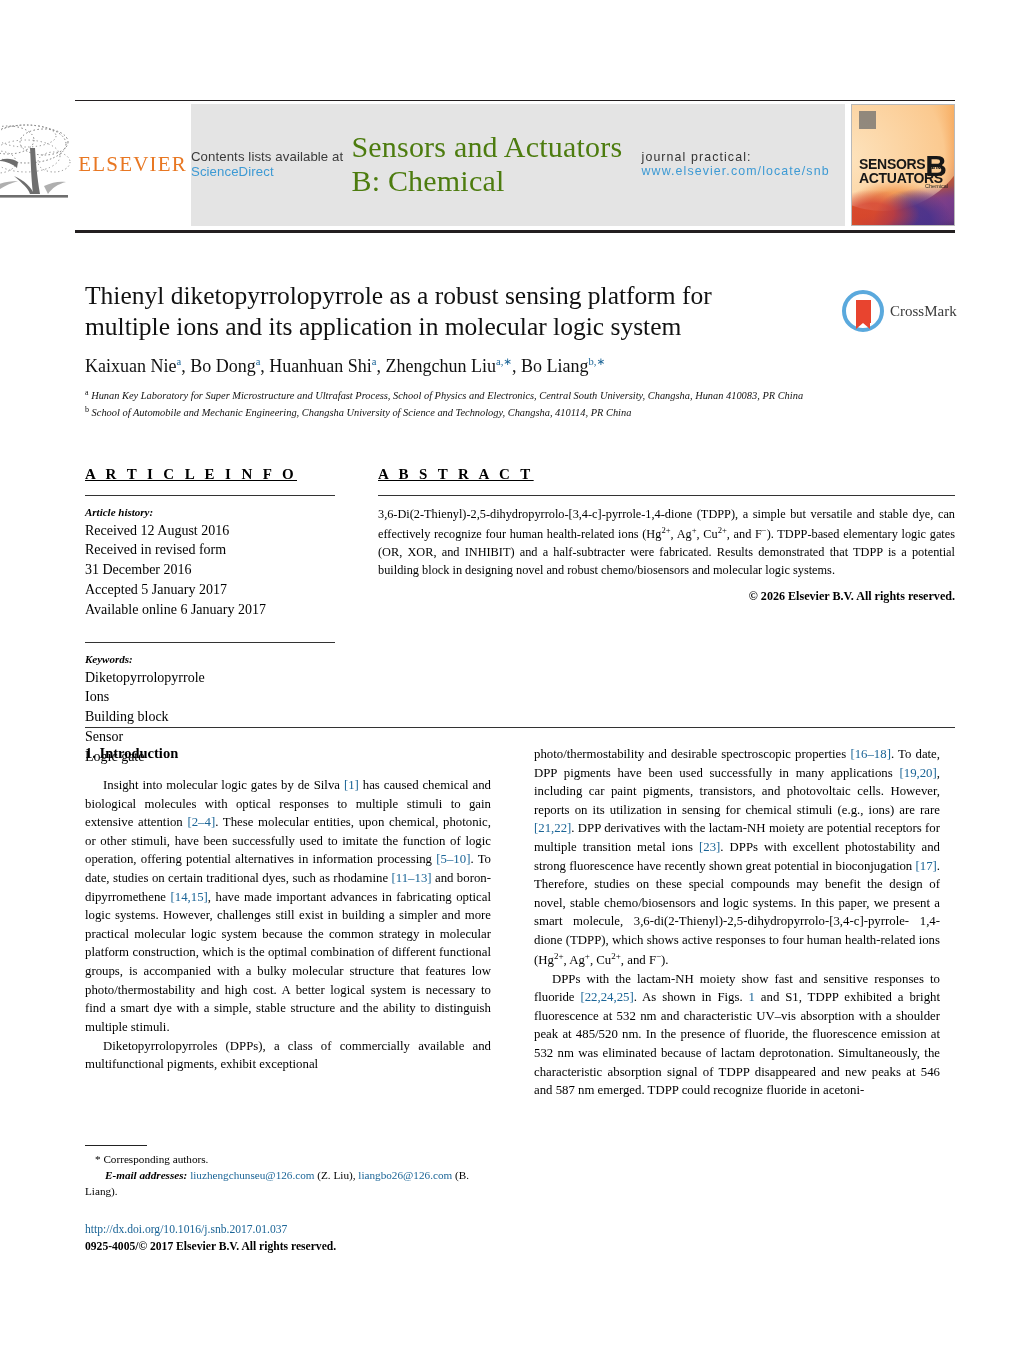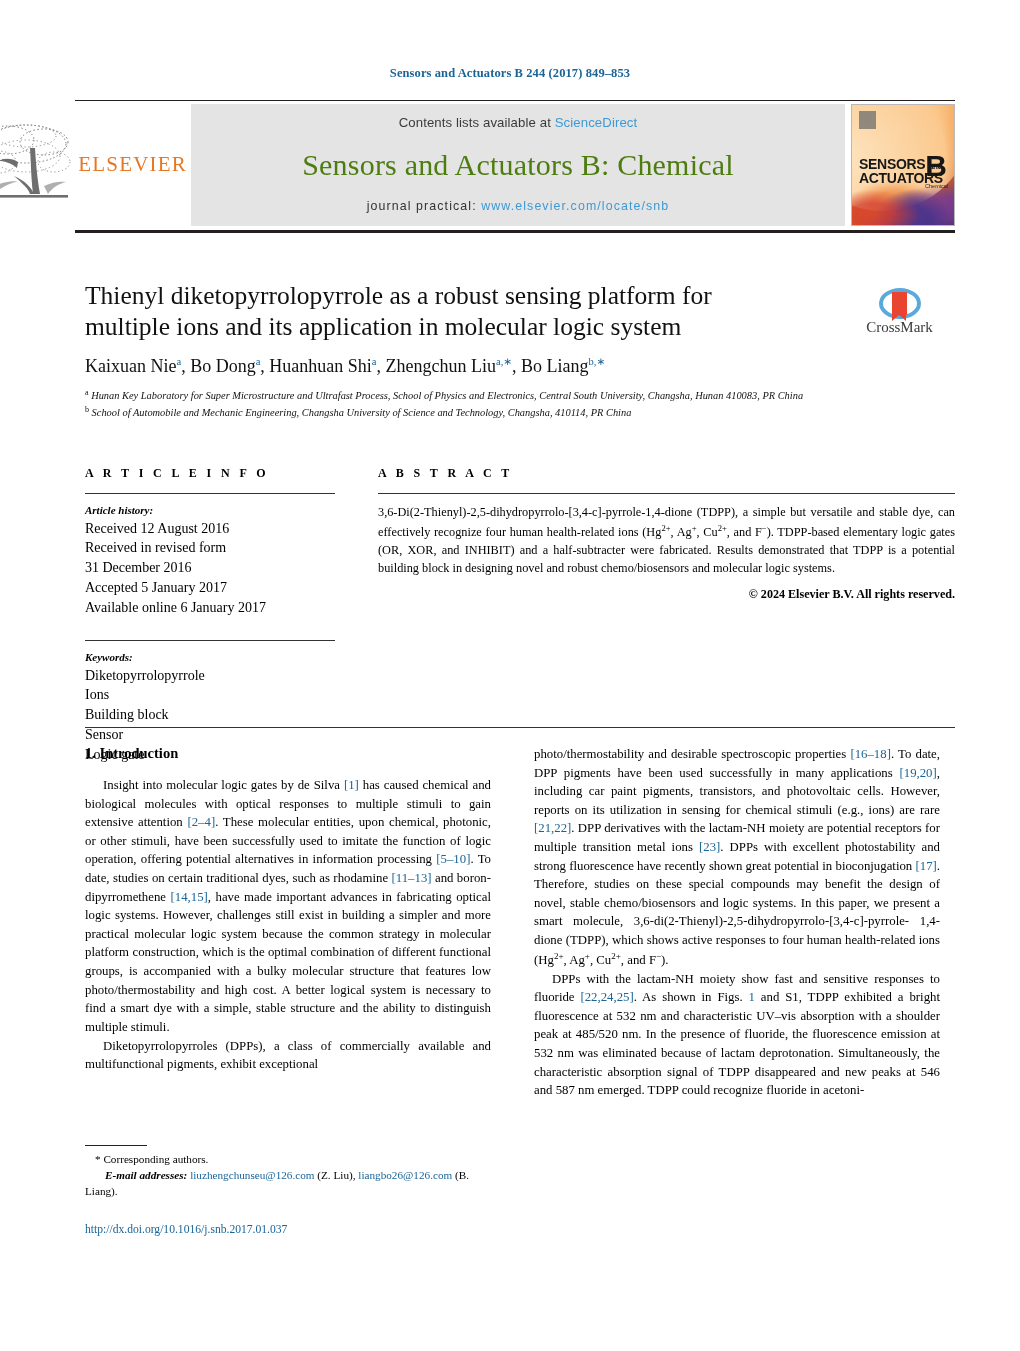--- a/index.html
+++ b/index.html
@@ -44,21 +44,21 @@
     font-size: 21px;
     color: #E87722;
     letter-spacing: 1.2px;
     line-height: 1;
     margin-top: 1px;
   }
 
   .mast-center {
     flex: 1 1 auto;
     background: #e4e4e4;
-    display: flex; flex-direction: column;
+    display: flex; 
     align-items: center; justify-content: space-between;
     padding: 11px 0 13px 0;
     margin: 0 6px 0 4px;
   }
   .contents-line {
     font-family: "Liberation Sans", sans-serif;
     font-size: 13.2px;
     color: #3a3a3a;
     letter-spacing: 0.1px;
   }
@@ -143,21 +143,21 @@
     font-style: italic;
     font-size: 10.4px;
     line-height: 1.38;
     color: #111;
   }
   .affil sup { font-style: normal; font-size: 8px; vertical-align: super; }
 
   .crossmark {
     position: absolute; top: 288px; right: 63px;
     width: 115px; height: 46px;
-    display: flex; align-items: center;  flex-direction: column;
+    display: flex; align-items: center; gap: 6px;
   }
   .cm-circle {
     width: 42px; height: 42px; border-radius: 50%;
     background: #ffffff;
     border: 4px solid #5aa9dd;
     position: relative;
     display: flex; align-items: center; justify-content: center;
   }
   .cm-book {
     width: 15px; height: 23px;
@@ -172,22 +172,23 @@
   }
   .cm-text {
     font-family: "Liberation Serif", serif;
     font-size: 15px; color: #3b3b3b;
   }
 
   
   .sec-head {
     font-family: "Liberation Serif", serif;
     font-weight: bold;
-    font-size: 12px;
+    font-size: 15px;
     letter-spacing: 3.4px;
+    text-decoration: underline;
   }
   .info-col { position: absolute; top: 466px; left: 85px; width: 250px; }
   .abs-col  { position: absolute; top: 466px; left: 378px; width: 577px; }
 
   .hr-thin { border-top: 1px solid #333; margin-top: 12px; }
   .hist { margin-top: 9px; }
   .hist .lbl, .kw .lbl {
     font-style: italic; font-weight: bold; font-size: 11px; line-height: 1.42;
   }
   .hist div, .kw div { font-size: 14px; line-height: 1.42; }
@@ -237,21 +238,20 @@
   .fn-indent { margin-left: 20px; }
   .doi-block { margin-top: 22px; font-size: 11.6px; line-height: 1.45; }
   .doi-block .doi { color: #1a6496; }
   .doi-block .issn { font-weight: bold; }
 </style>
 </head>
 <body>
 
 <div class="page">
 
-  <div class="runhead">Sensors and Actuators B 244 (2017) 849–853</div>
 
   <div class="masthead">
     <div class="rule-top"></div>
     <div class="mast-row">
 
       <div class="elsevier-logo">
         <div class="tree-wrap">
           <svg viewBox="0 0 104 92" width="104" height="92" aria-hidden="true">
             <g fill="#6e6e6e">
               <ellipse cx="52" cy="26" rx="40" ry="19" fill="none" stroke="#7a7a7a" stroke-width="1" stroke-dasharray="1.5 2.2"></ellipse>
@@ -340,21 +340,21 @@
         <div>Sensor</div>
         <div>Logic gate</div>
       </div>
     </div>
   </div>
 
   <div class="abs-col">
     <div class="sec-head">A B S T R A C T</div>
     <div class="hr-thin"></div>
     <div class="abs-body">3,6-Di(2-Thienyl)-2,5-dihydropyrrolo-[3,4-c]-pyrrole-1,4-dione (TDPP), a simple but versatile and stable dye, can effectively recognize four human health-related ions (Hg<sup>2+</sup>, Ag<sup>+</sup>, Cu<sup>2+</sup>, and F<sup>−</sup>). TDPP-based elementary logic gates (OR, XOR, and INHIBIT) and a half-subtracter were fabricated. Results demonstrated that TDPP is a potential building block in designing novel and robust chemo/biosensors and molecular logic systems.</div>
-    <div class="copyline">© 2024 Elsevier B.V. All rights reserved.</div>
+    <div class="copyline">© 2026 Elsevier B.V. All rights reserved.</div>
   </div>
 
   <div class="rule-wide"></div>
 
   <div class="col col-left">
     <div class="h2">1.  Introduction</div>
     <p class="para">Insight into molecular logic gates by de Silva <span class="ref">[1]</span> has caused chemical and biological molecules with optical responses to multiple stimuli to gain extensive attention <span class="ref">[2–4]</span>. These molecular entities, upon chemical, photonic, or other stimuli, have been successfully used to imitate the function of logic operation, offering potential alternatives in information processing <span class="ref">[5–10]</span>. To date, studies on certain traditional dyes, such as rhodamine <span class="ref">[11–13]</span> and boron-dipyrromethene <span class="ref">[14,15]</span>, have made important advances in fabricating optical logic systems. However, challenges still exist in building a simpler and more practical molecular logic system because the common strategy in molecular platform construction, which is the optimal combination of different functional groups, is accompanied with a bulky molecular structure that features low photo/thermostability and high cost. A better logical system is necessary to find a smart dye with a simple, stable structure and the ability to distinguish multiple stimuli.</p>
     <p class="para">Diketopyrrolopyrroles (DPPs), a class of commercially available and multifunctional pigments, exhibit exceptional</p>
   </div>
 
@@ -370,16 +370,17 @@
       <div>
         <span class="fn-indent em">E-mail addresses:</span>
         <span class="mail">liuzhengchunseu@126.com</span>
         <span>(Z. Liu),</span>
         <span class="mail">liangbo26@126.com</span>
         <span>(B. Liang).</span>
       </div>
     </div>
     <div class="doi-block">
       <div class="doi">http://dx.doi.org/10.1016/j.snb.2017.01.037</div>
+      <div class="issn">0925-4005/© 2017 Elsevier B.V. All rights reserved.</div>
     </div>
   </div>
 
 </div>
 
 </body></html>

